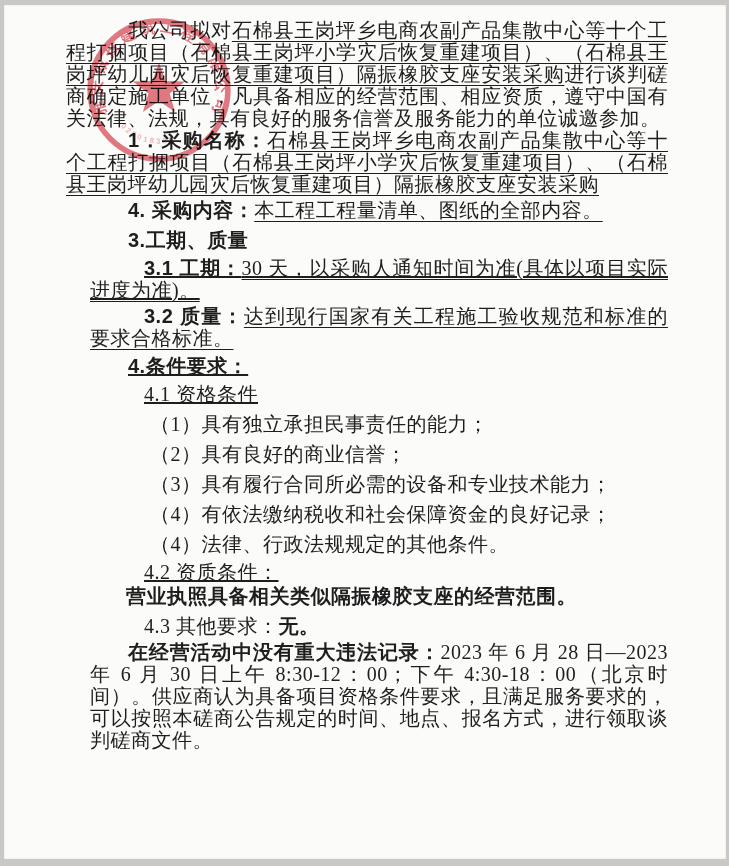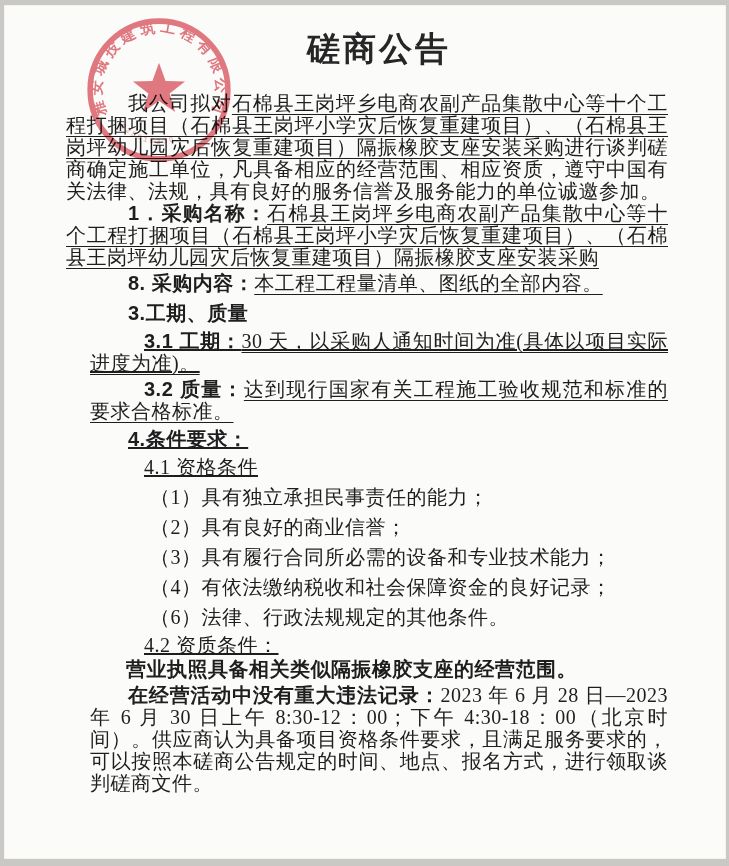--- a/index.html
+++ b/index.html
@@ -57,44 +57,44 @@
       <path id="arcBot" d="M 42 114 A 51 51 0 0 0 118 114" fill="none"></path>
     </defs>
     <text font-size="15" letter-spacing="4.2">
       <textPath href="#arcTop">雅安城投建筑工程有限公司</textPath>
     </text>
     <text font-size="7.5" letter-spacing="2.5" opacity=".55">
       <textPath href="#arcBot">025018330</textPath>
     </text>
   </svg>
 
-  <h1 class="title">磋商公告</h1>
 
   <p class="ind1 hang"><span>我公司拟对</span><span class="u">石棉县王岗坪乡电商农副产品集散中心等十个工程打捆项目（石棉县王岗坪小学灾后恢复重建项目）、（石棉县王岗坪幼儿园灾后恢复重建项目）隔振橡胶支座安装采购</span><span>进行谈判磋商确定施工单位，凡具备相应的经营范围、相应资质，遵守中国有关法律、法规，具有良好的服务信誉及服务能力的单位诚邀参加。</span></p>
 
   <p class="ind1 hang"><span class="b">1．采购名称：</span><span class="u">石棉县王岗坪乡电商农副产品集散中心等十个工程打捆项目（石棉县王岗坪小学灾后恢复重建项目）、（石棉县王岗坪幼儿园灾后恢复重建项目）隔振橡胶支座安装采购</span></p>
 
-  <p class="ind1 mt4"><span class="b">8. 采购内容：</span><span class="u">本工程工程量清单、图纸的全部内容。</span></p>
+  <p class="ind1 mt4"><span class="b">4. 采购内容：</span><span class="u">本工程工程量清单、图纸的全部内容。</span></p>
 
   <p class="ind1 mt8"><span class="b">3.工期、质量</span></p>
 
   <p class="ind2 mt6"><span class="b">3.1 工期：</span><span class="u">30 天，以采购人通知时间为准(具体以项目实际进度为准)。</span></p>
 
   <p class="ind2 mt4"><span class="b">3.2 质量：</span><span class="u">达到现行国家有关工程施工验收规范和标准的要求合格标准。</span></p>
 
   <p class="ind1 mt6"><span class="b">4.条件要求：</span></p>
 
   <p class="ind2 mt6">4.1 资格条件</p>
 
   <p class="ind3 mt8">（1）具有独立承担民事责任的能力；</p>
   <p class="ind3 mt8">（2）具有良好的商业信誉；</p>
   <p class="ind3 mt8">（3）具有履行合同所必需的设备和专业技术能力；</p>
   <p class="ind3 mt8">（4）有依法缴纳税收和社会保障资金的良好记录；</p>
-  <p class="ind3 mt8">（6）法律、行政法规规定的其他条件。</p>
+  <p class="ind3 mt8">（4）法律、行政法规规定的其他条件。</p>
 
   <p class="ind2 mt6">4.2 资质条件：</p>
 
   <p class="biz mt2"><span class="b">营业执照具备相关类似隔振橡胶支座的经营范围。</span></p>
 
+  <p class="ind2 mt8"><span>4.3 其他要求：</span><span class="b">无。</span></p>
 
   <p class="ind1 mt4"><span class="b">在经营活动中没有重大违法记录：</span><span>2023 年 6 月 28 日—2023 年 6 月 30 日上午 8:30-12：00；下午 4:30-18：00（北京时间）。供应商认为具备项目资格条件要求，且满足服务要求的，可以按照本磋商公告规定的时间、地点、报名方式，进行领取谈判磋商文件。</span></p>
 
 </div>
 
 </body></html>

